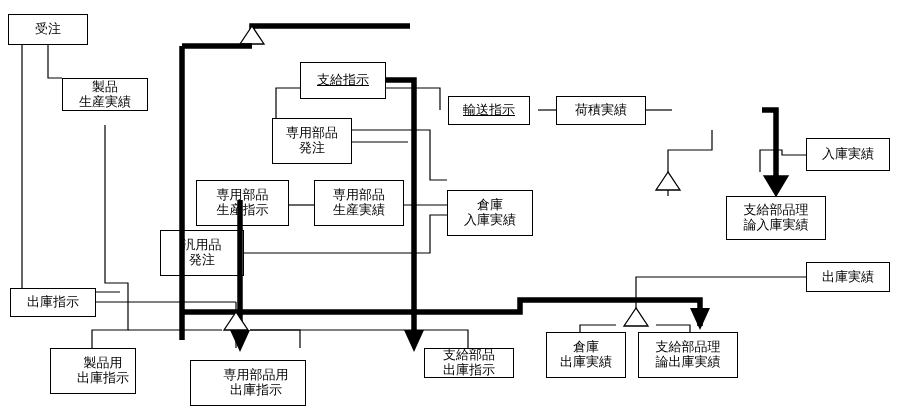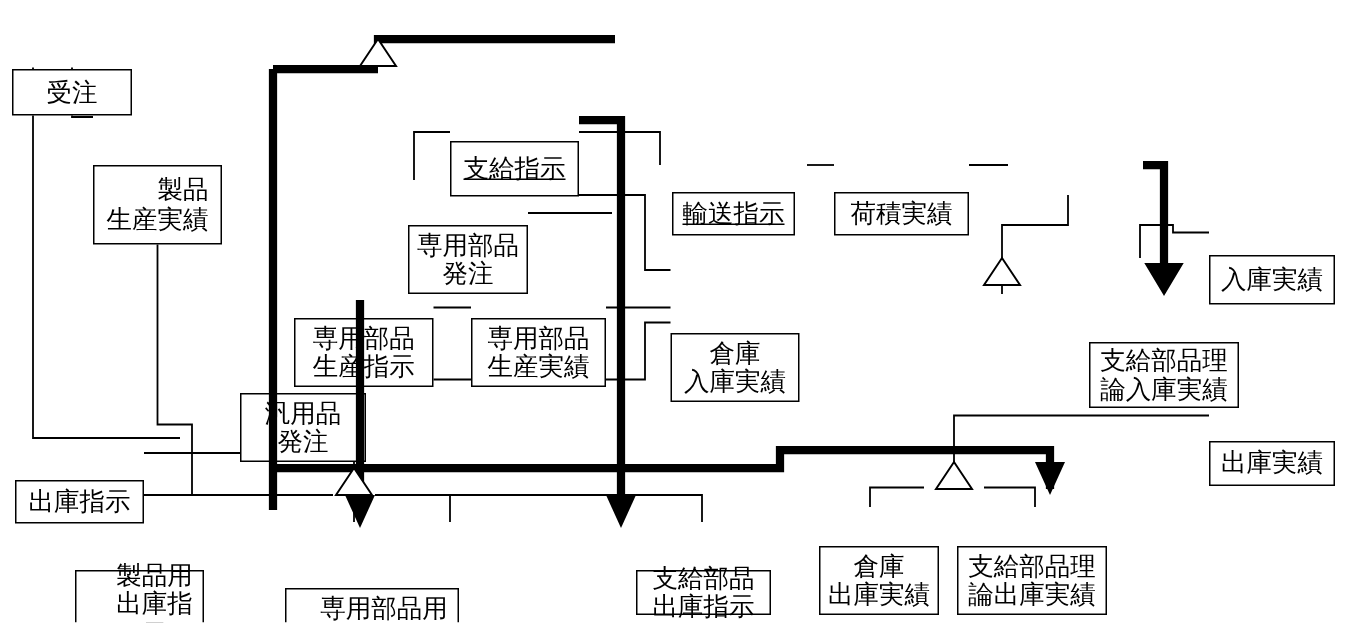--- a/index.html
+++ b/index.html
@@ -7,26 +7,25 @@
   #canvas{position:relative;width:898px;height:415px;background:#ffffff;overflow:hidden;}
   .node{
     position:absolute;
     box-sizing:border-box;
     border:1.5px solid #000;
     background:#fff;
     display:flex;
     align-items:center;
     justify-content:center;
     text-align:center;
-    font-size:17px;
+    font-size:13px;
     line-height:1.12;
     color:#000;
     white-space:pre-line;
     z-index:5;
-    margin-top:32px;
   }
   svg.wires{position:absolute;left:0;top:0;width:898px;height:415px;z-index:1;}
   svg.wires2{position:absolute;left:0;top:0;width:898px;height:415px;z-index:6;pointer-events:none;}
   .ln{stroke:#000;fill:none;}
   .t1{stroke-width:1.2;}
   .fat{stroke-width:5.5;}
   .fatsolid{fill:#000;}
   .tri{fill:#fff;stroke:#000;stroke-width:1.3;}
   .triblk{fill:#000;stroke:#000;stroke-width:1.3;}
 </style>
@@ -73,21 +72,21 @@
     <path class="ln t1" d="M236,302 L236,312"></path>
     <path class="ln t1" d="M222,330 L128,330"></path>
     <path class="ln t1" d="M236,336 L236,348"></path>
     <path class="ln t1" d="M250,330 L300,330 L300,348"></path>
     <path class="ln t1" d="M250,330 L468,330 L468,348"></path>
 
     <path class="ln t1" d="M300,88 L276,88 L276,120"></path>
   </svg>
 
   <div class="node" style="left:8px;top:14px;width:80px;height:31px;">受注</div>
-  <div class="node" style="left:62px;top:78px;width:86px;height:53px;text-align:right;">製品
+  <div class="node" style="left:62px;top:78px;width:86px;height:33px;">製品
 生産実績</div>
 
   <div class="node" style="left:300px;top:62px;width:86px;height:37px;text-decoration:underline;">支給指示</div>
   <div class="node" style="left:448px;top:96px;width:82px;height:29px;text-decoration:underline;">輸送指示</div>
   <div class="node" style="left:556px;top:96px;width:90px;height:29px;">荷積実績</div>
 
   <div class="node" style="left:272px;top:118px;width:80px;height:46px;">専用部品
 発注</div>
   <div class="node" style="left:806px;top:138px;width:84px;height:33px;">入庫実績</div>
 

